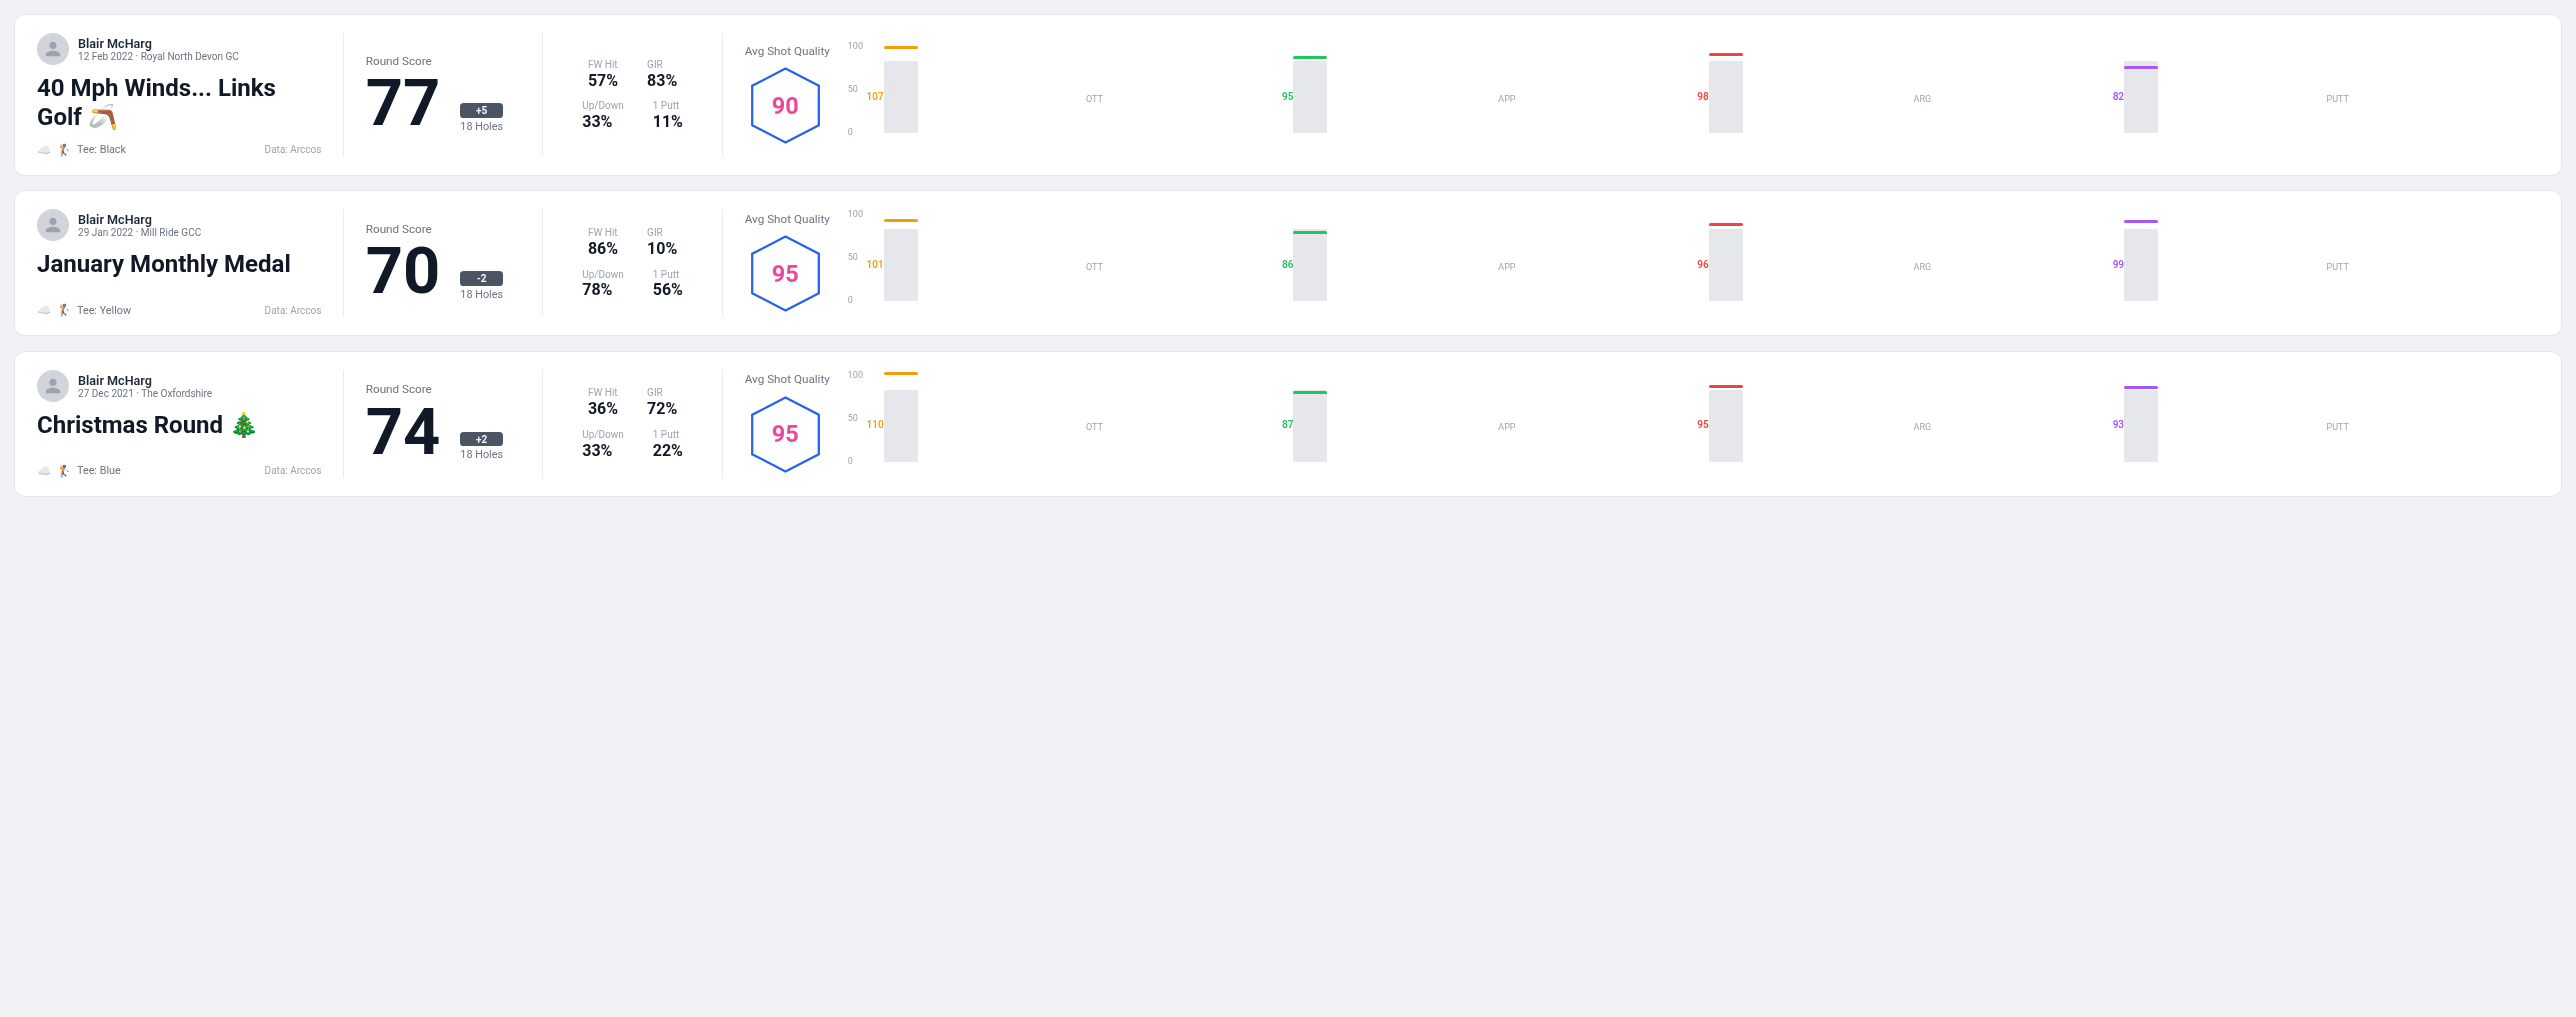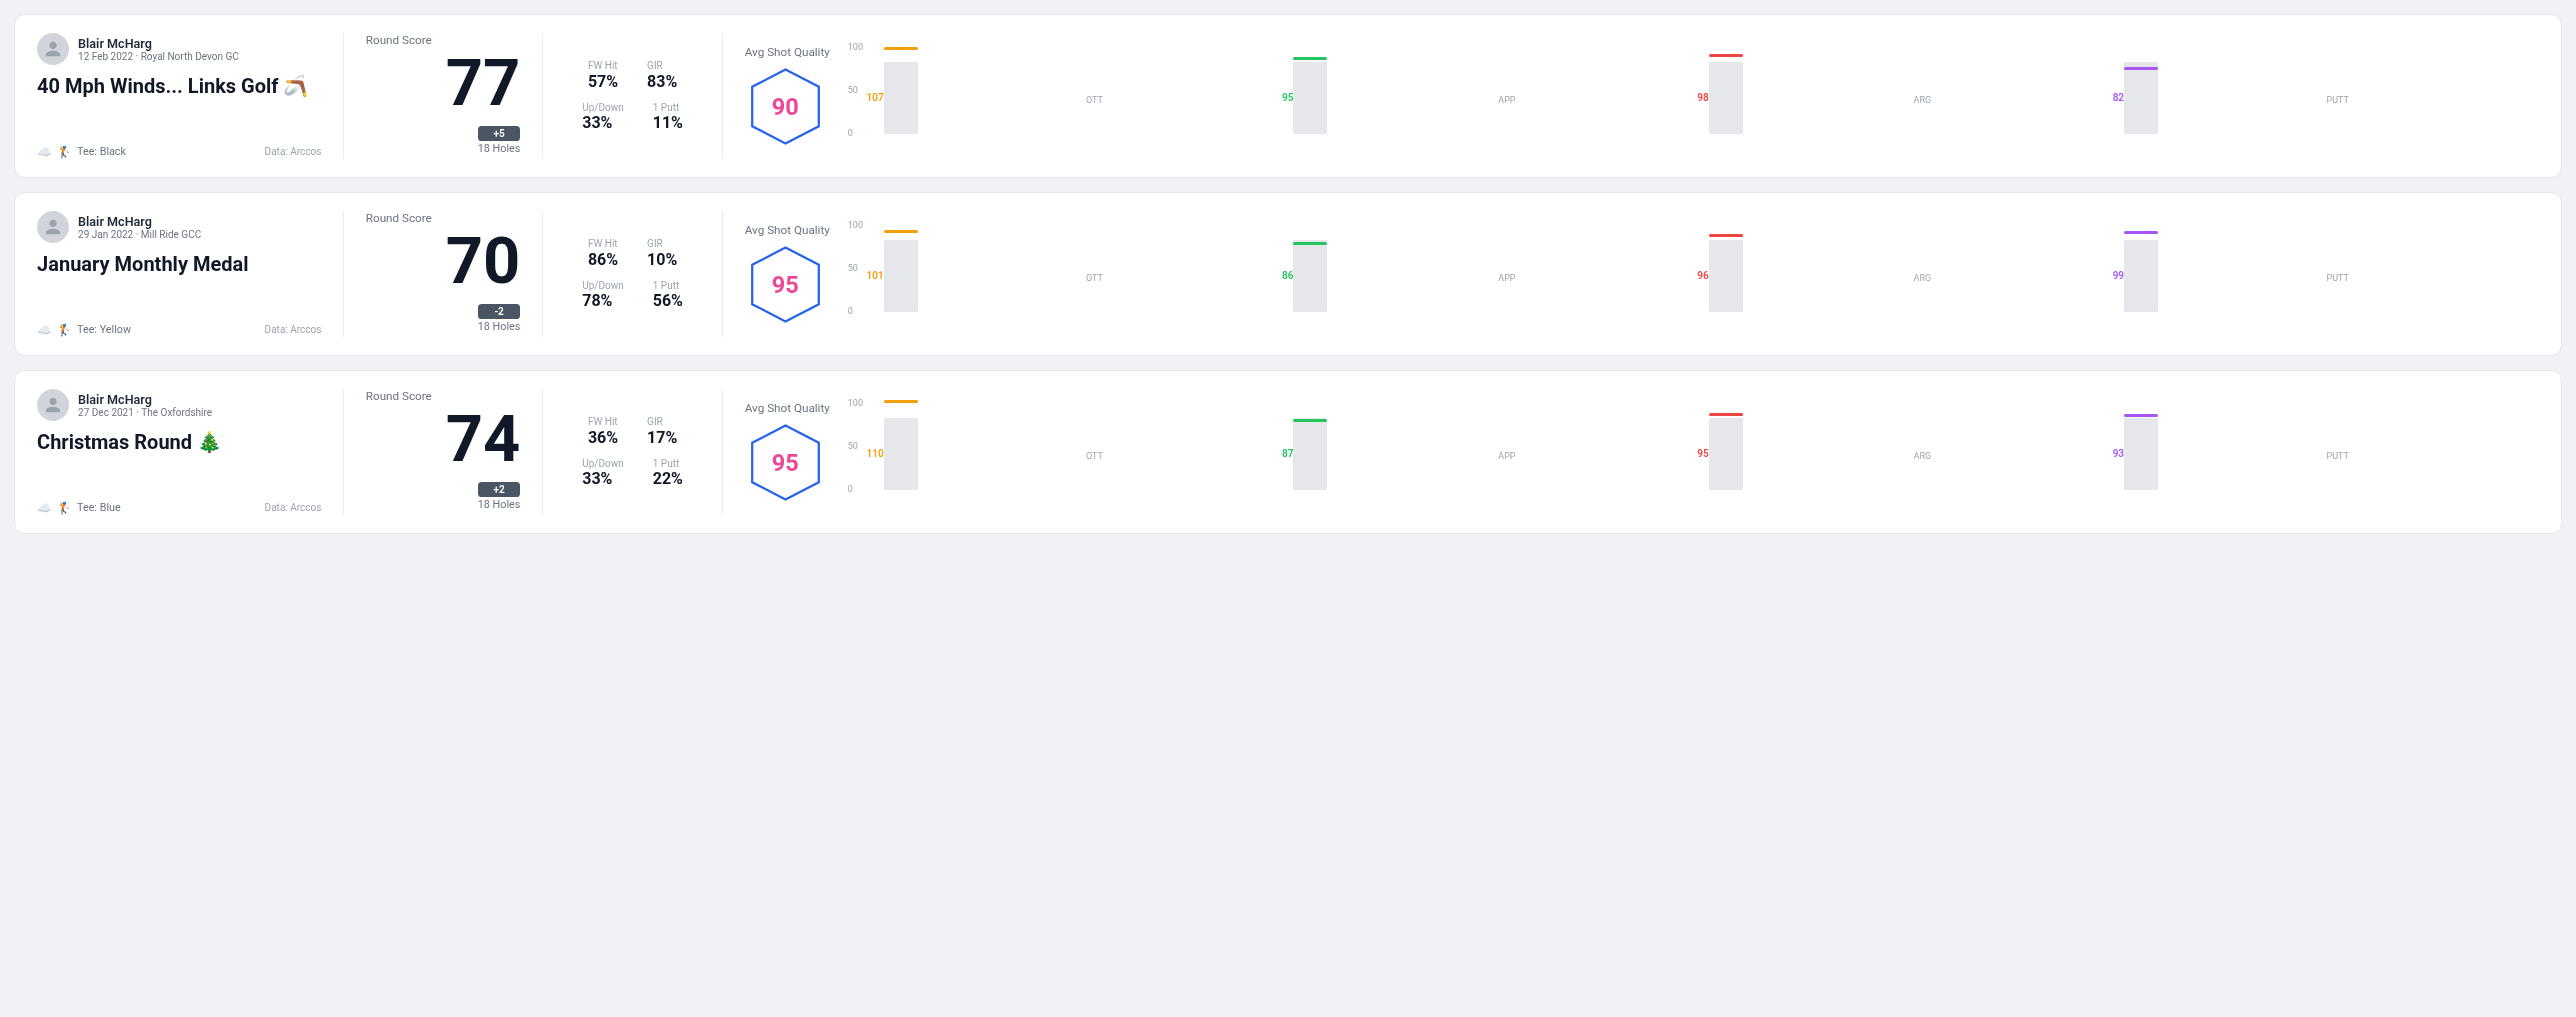--- a/index.html
+++ b/index.html
@@ -57,21 +57,21 @@
       font-size: 12.6px;
       color: #1f2937;
     }
 
     .user-details .user-meta {
       font-size: 10px;
       color: #6b7280;
     }
 
     .round-title {
-      font-size: 20px;
+      font-size: 24px;
       font-weight: 700;
       color: #111827;
       margin: 7.2px 0 10.8px 0;
       line-height: 1.2;
     }
 
     .card-footer {
       display: flex;
       justify-content: space-between;
       align-items: center;
@@ -107,22 +107,21 @@
 
     .score-label {
       font-size: 11.7px;
       color: #6b7280;
       margin-bottom: 3.6px;
     }
 
     .score-main {
       display: flex;
       align-items: flex-end;
-      gap: 10px;
-      flex-direction: column;
+      gap: 20px;
     }
 
     .score-number {
       font-size: 65px;
       font-weight: 700;
       color: #111827;
       line-height: 1;
     }
 
     .score-badge-group {
@@ -575,21 +574,21 @@
       </div>
 
       <div class="card-stats">
         <div class="stats-row">
           <div class="stat-item">
             <span class="stat-label">FW Hit</span>
             <span class="stat-value">36%</span>
           </div>
           <div class="stat-item">
             <span class="stat-label">GIR</span>
-            <span class="stat-value">17%</span>
+            <span class="stat-value">72%</span>
           </div>
         </div>
         <div class="stats-row">
           <div class="stat-item">
             <span class="stat-label">Up/Down</span>
             <span class="stat-value">33%</span>
           </div>
           <div class="stat-item">
             <span class="stat-label">1 Putt</span>
             <span class="stat-value">22%</span>

